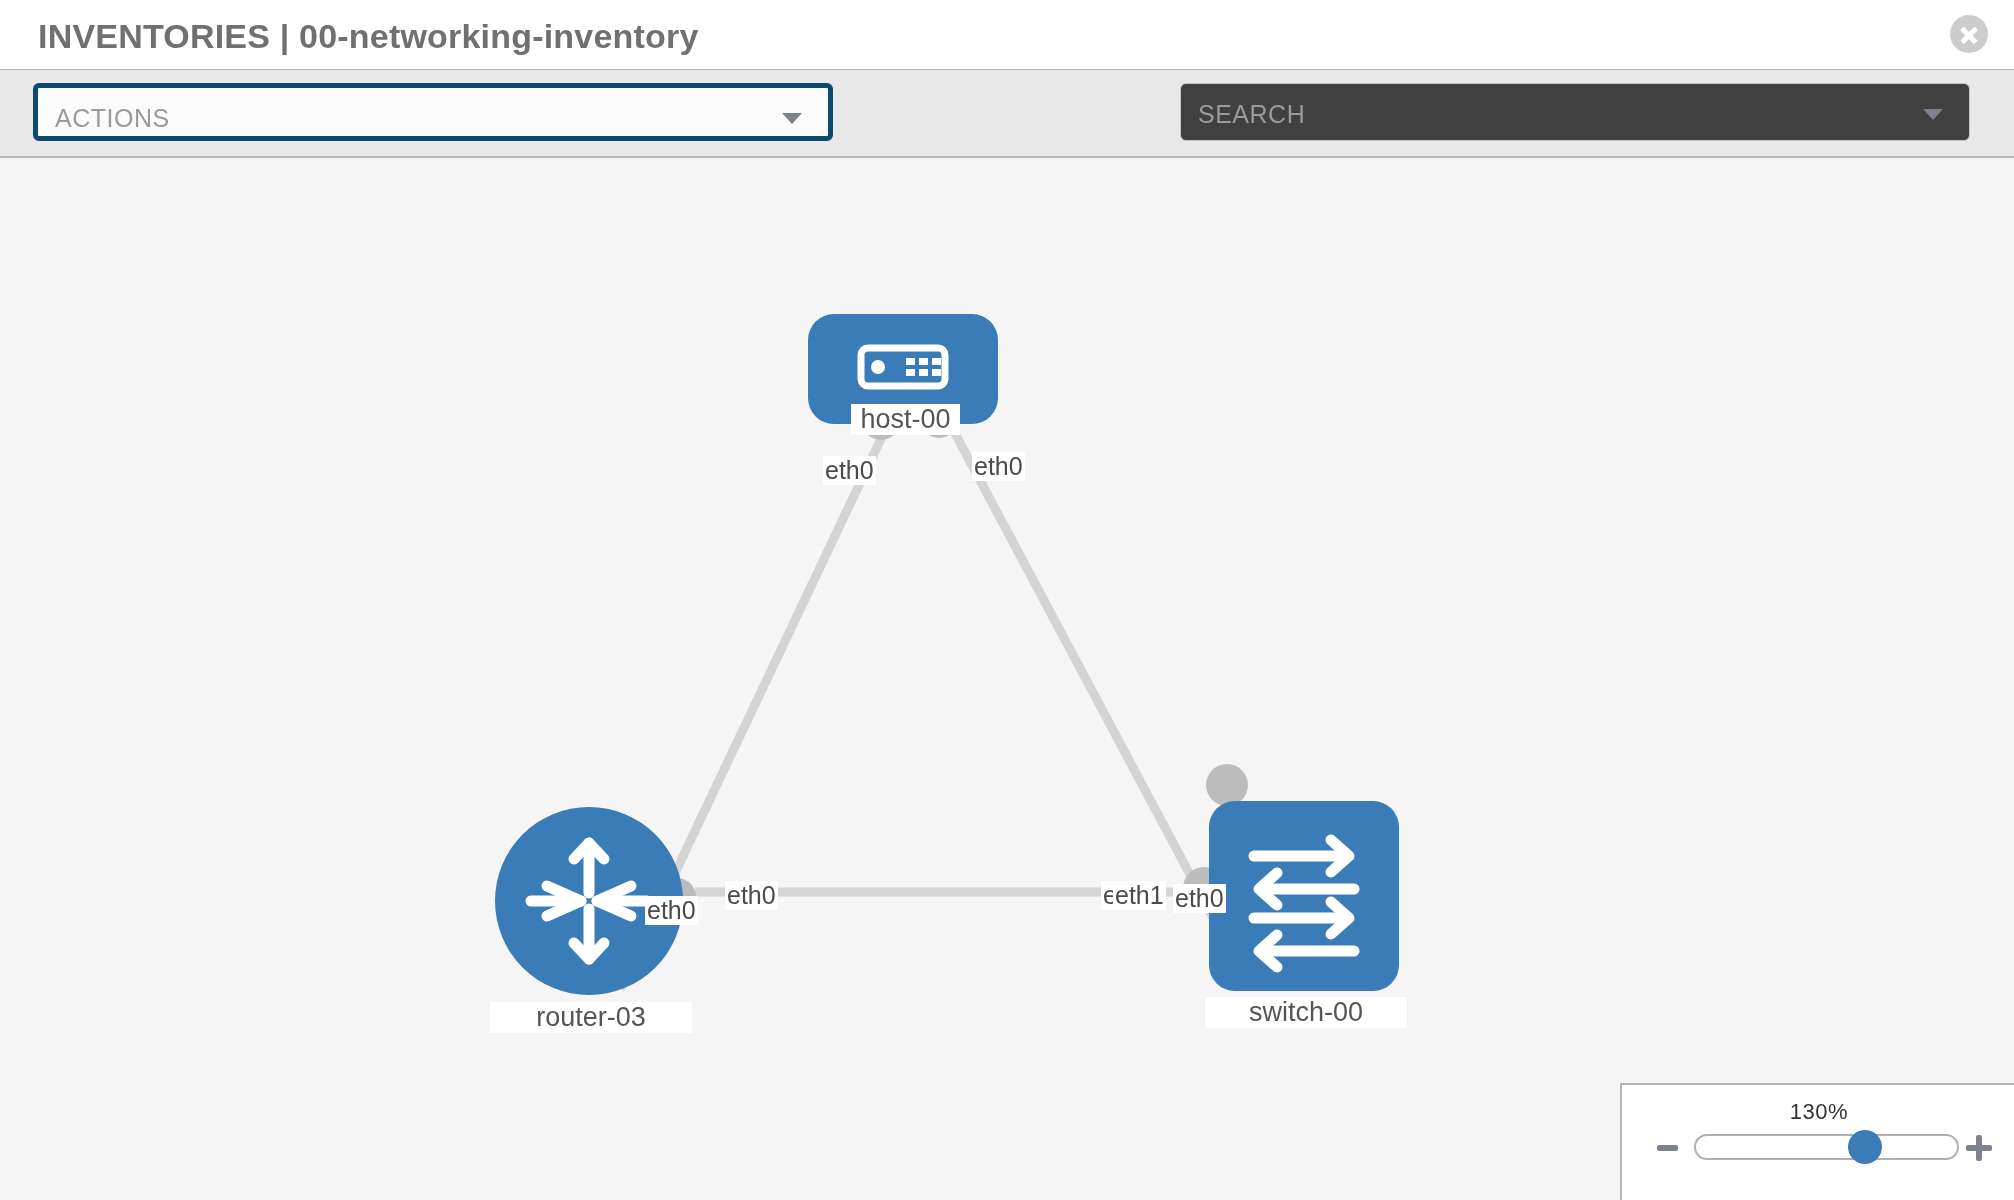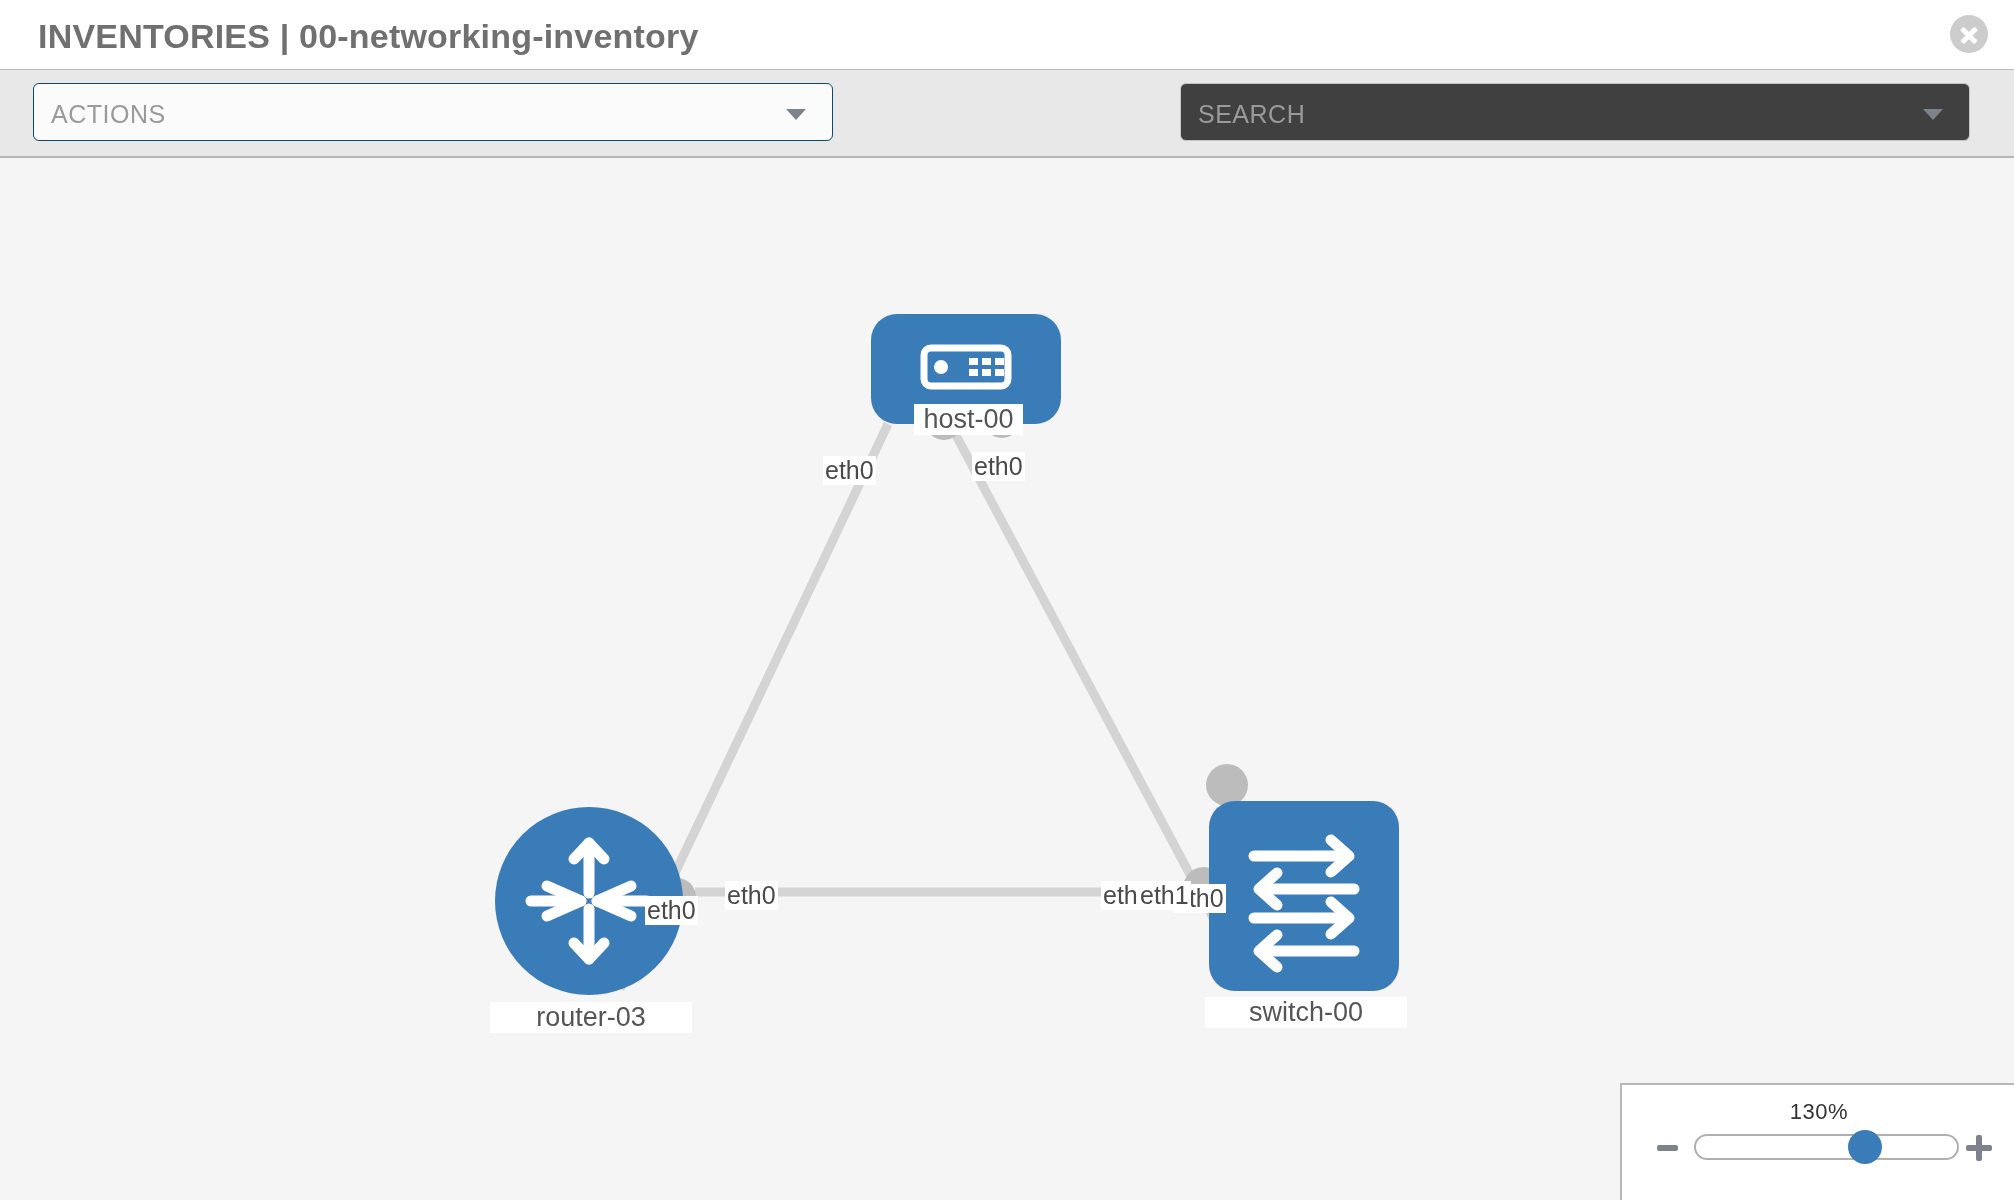--- a/index.html
+++ b/index.html
@@ -74,21 +74,21 @@
     border-bottom: 2px solid #b7b7b7;
     box-sizing: border-box;
   }
   .actions-select {
     position: absolute;
     left: 33px;
     top: 13px;
     width: 800px;
     height: 58px;
     background: #fbfbfb;
-    border: 1px solid #0c4a6e;
+    border: 5px solid #0c4a6e;
     border-radius: 6px;
     box-sizing: border-box;
     cursor: pointer;
   }
   .actions-select .label {
     position: absolute;
     left: 17px;
     top: 16px;
     font-size: 25px;
     color: #9a9a9a;
@@ -304,21 +304,21 @@
 
     <svg class="links">
 
       <line x1="888" y1="265" x2="620" y2="830" stroke="#d4d4d4" stroke-width="9"></line>
 
       <line x1="950" y1="265" x2="1235" y2="800" stroke="#d4d4d4" stroke-width="9"></line>
 
       <line x1="695" y1="733" x2="1198" y2="733" stroke="#d4d4d4" stroke-width="9"></line>
     </svg>
 
-    <div class="node" style="left:871px; top:155px; width:190px; height:110px;">
+    <div class="node" style="left:808px; top:155px; width:190px; height:110px;">
       <div class="nub" style="left:54px; top:88px; width:38px; height:38px;"></div>
       <div class="nub" style="left:112px; top:86px; width:38px; height:38px;"></div>
       <div class="node-shape rounded" style="left:0; top:0; width:190px; height:110px;">
         <svg width="190" height="110" viewBox="0 0 190 110">
           <rect x="53" y="34" width="84" height="38" rx="7" ry="7" fill="none" stroke="#ffffff" stroke-width="7"></rect>
           <circle cx="70" cy="53" r="7" fill="#ffffff"></circle>
           <rect x="98" y="44" width="9" height="7" fill="#ffffff"></rect>
           <rect x="111" y="44" width="9" height="7" fill="#ffffff"></rect>
           <rect x="124" y="44" width="9" height="7" fill="#ffffff"></rect>
           <rect x="98" y="55" width="9" height="7" fill="#ffffff"></rect>
@@ -369,21 +369,21 @@
             <path d="M145 150 H52"></path>
             <path d="M68 134 L50 150 L68 166"></path>
           </g>
         </svg>
       </div>
       <div class="node-label" style="left:-4px; top:196px; width:198px;">switch-00</div>
     </div>
 
     <div class="iface-label" style="left:1173px; top:725px;">eth0</div>
     <div class="iface-label" style="left:1101px; top:722px;">eth</div>
-    <div class="iface-label" style="left:1113px; top:722px;margin-left:25px;">eth1</div>
+    <div class="iface-label" style="left:1113px; top:722px;">eth1</div>
 
   </div>
 
   <div class="zoom-panel">
     <div class="zoom-value">130%</div>
     <div class="zoom-minus"></div>
     <div class="zoom-track"></div>
     <div class="zoom-thumb"></div>
     <div class="zoom-plus"></div>
   </div>

